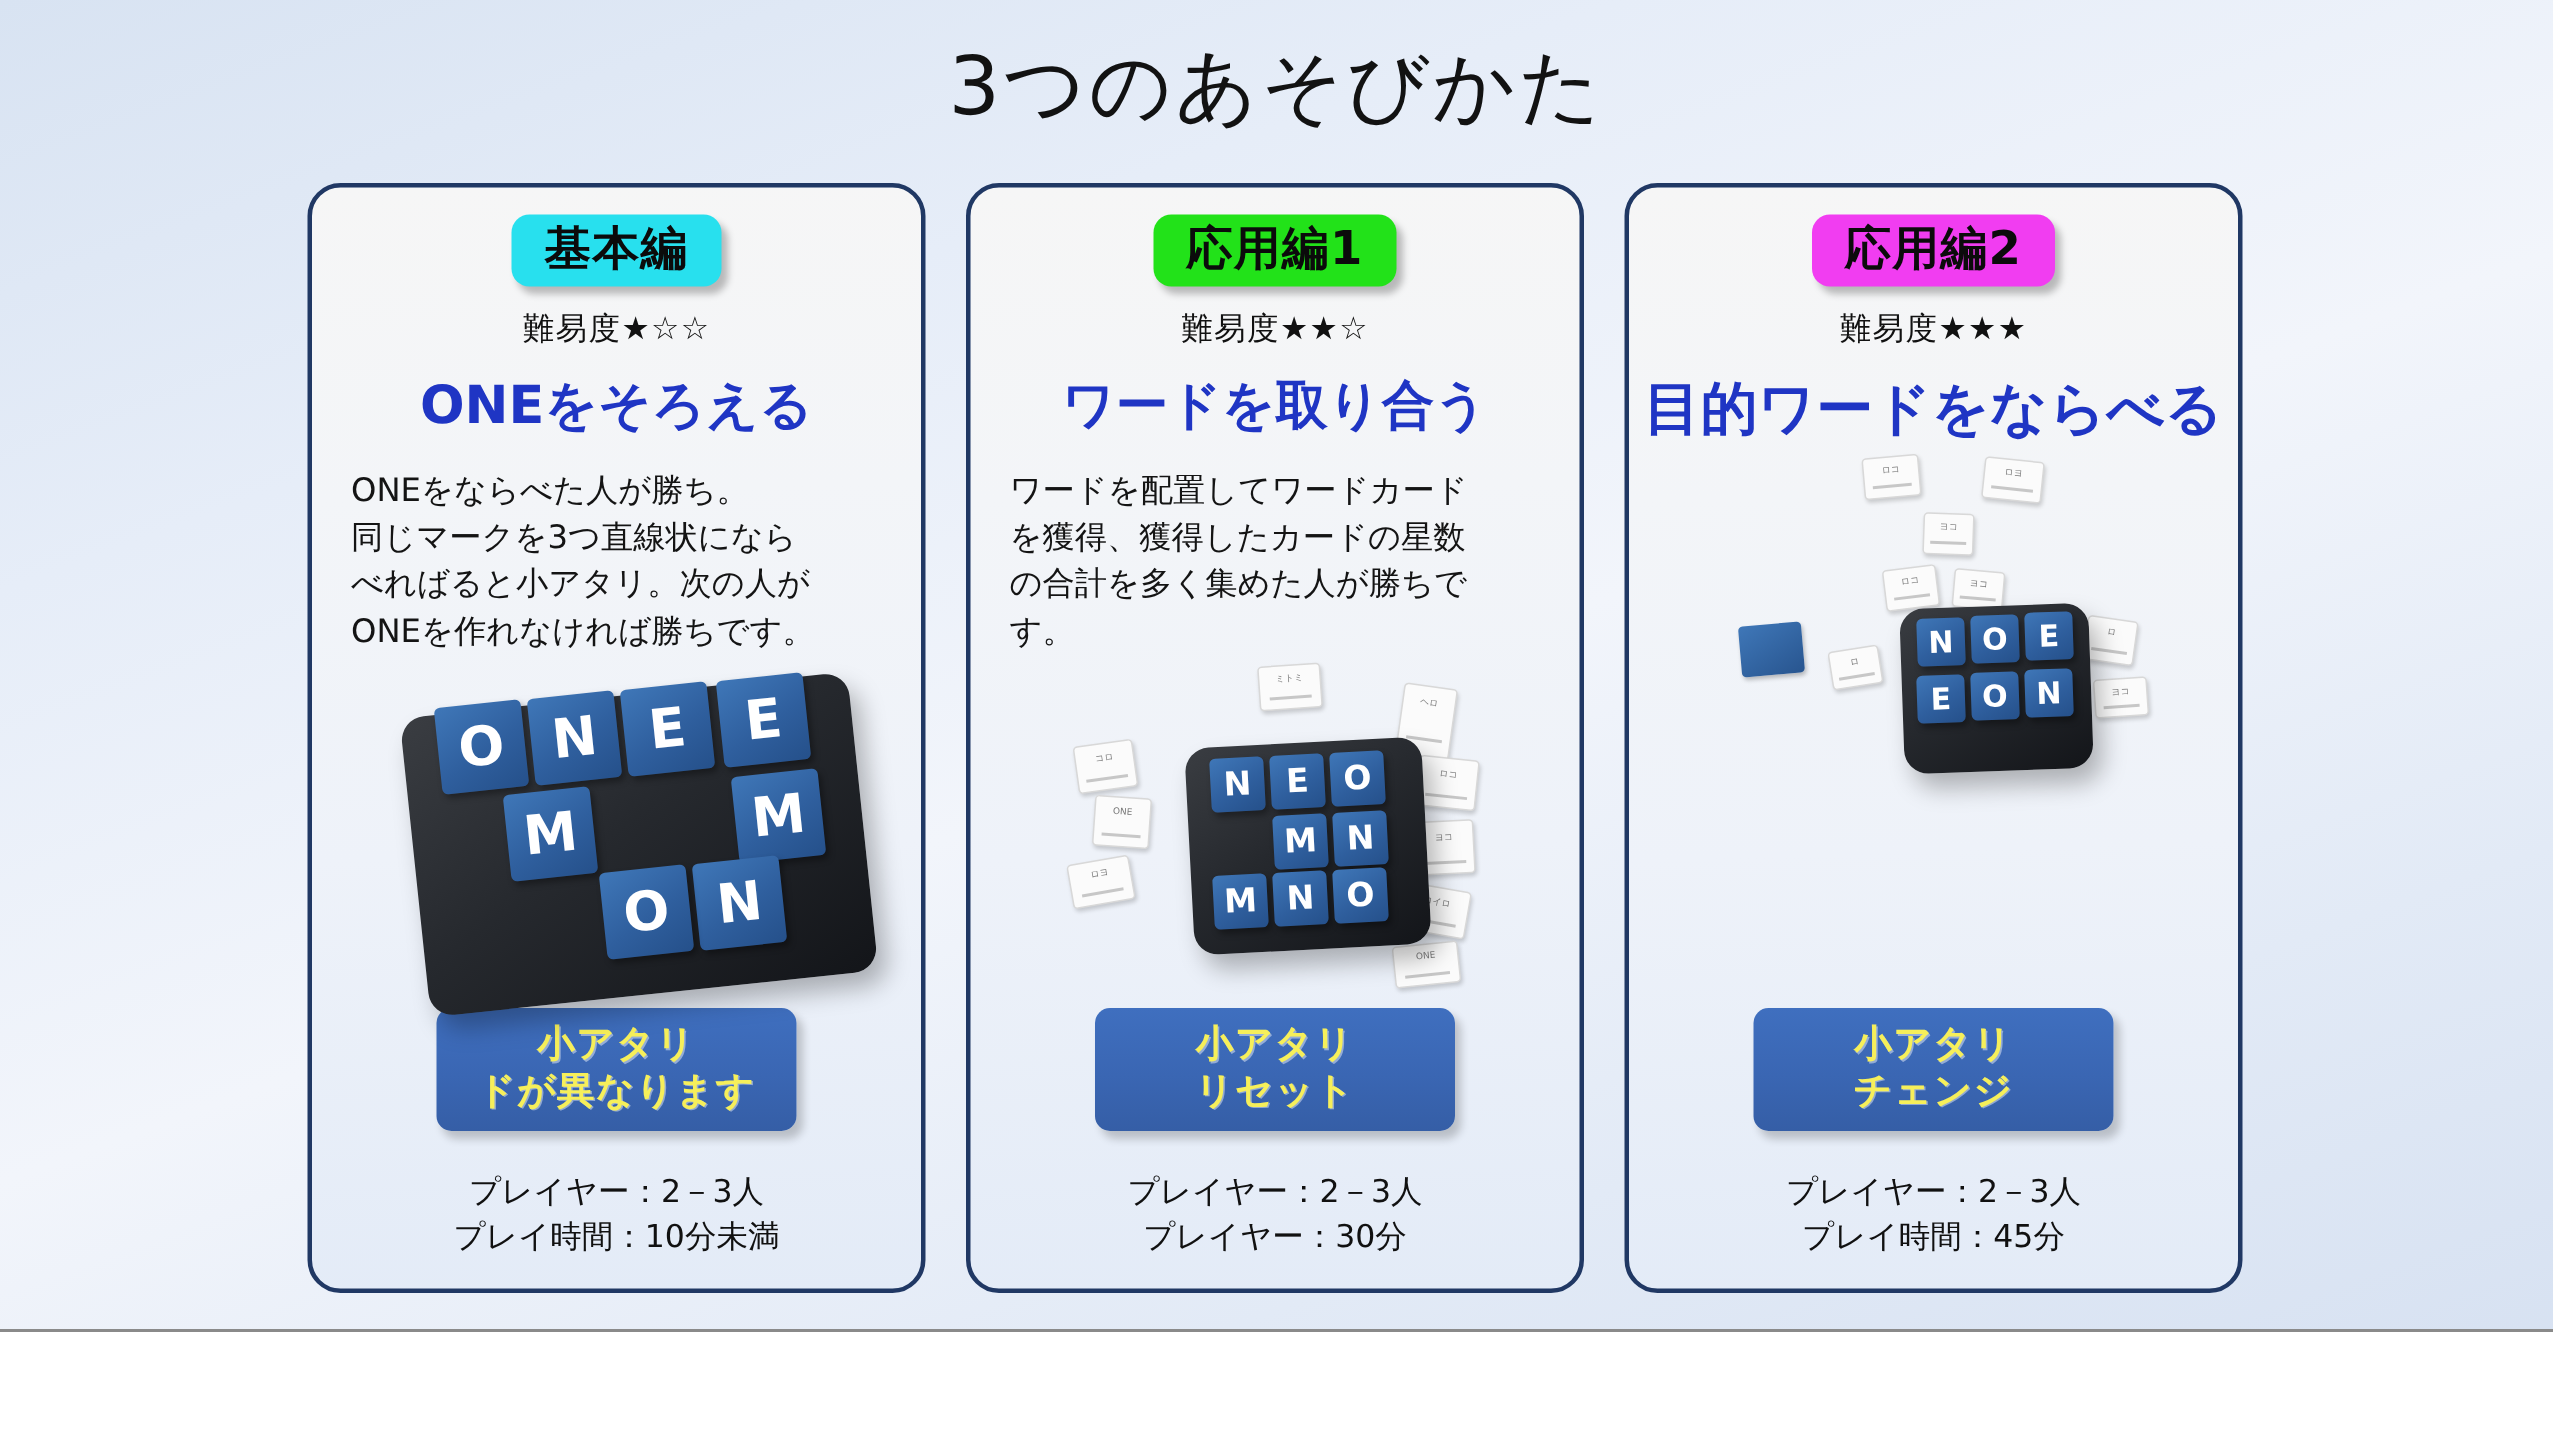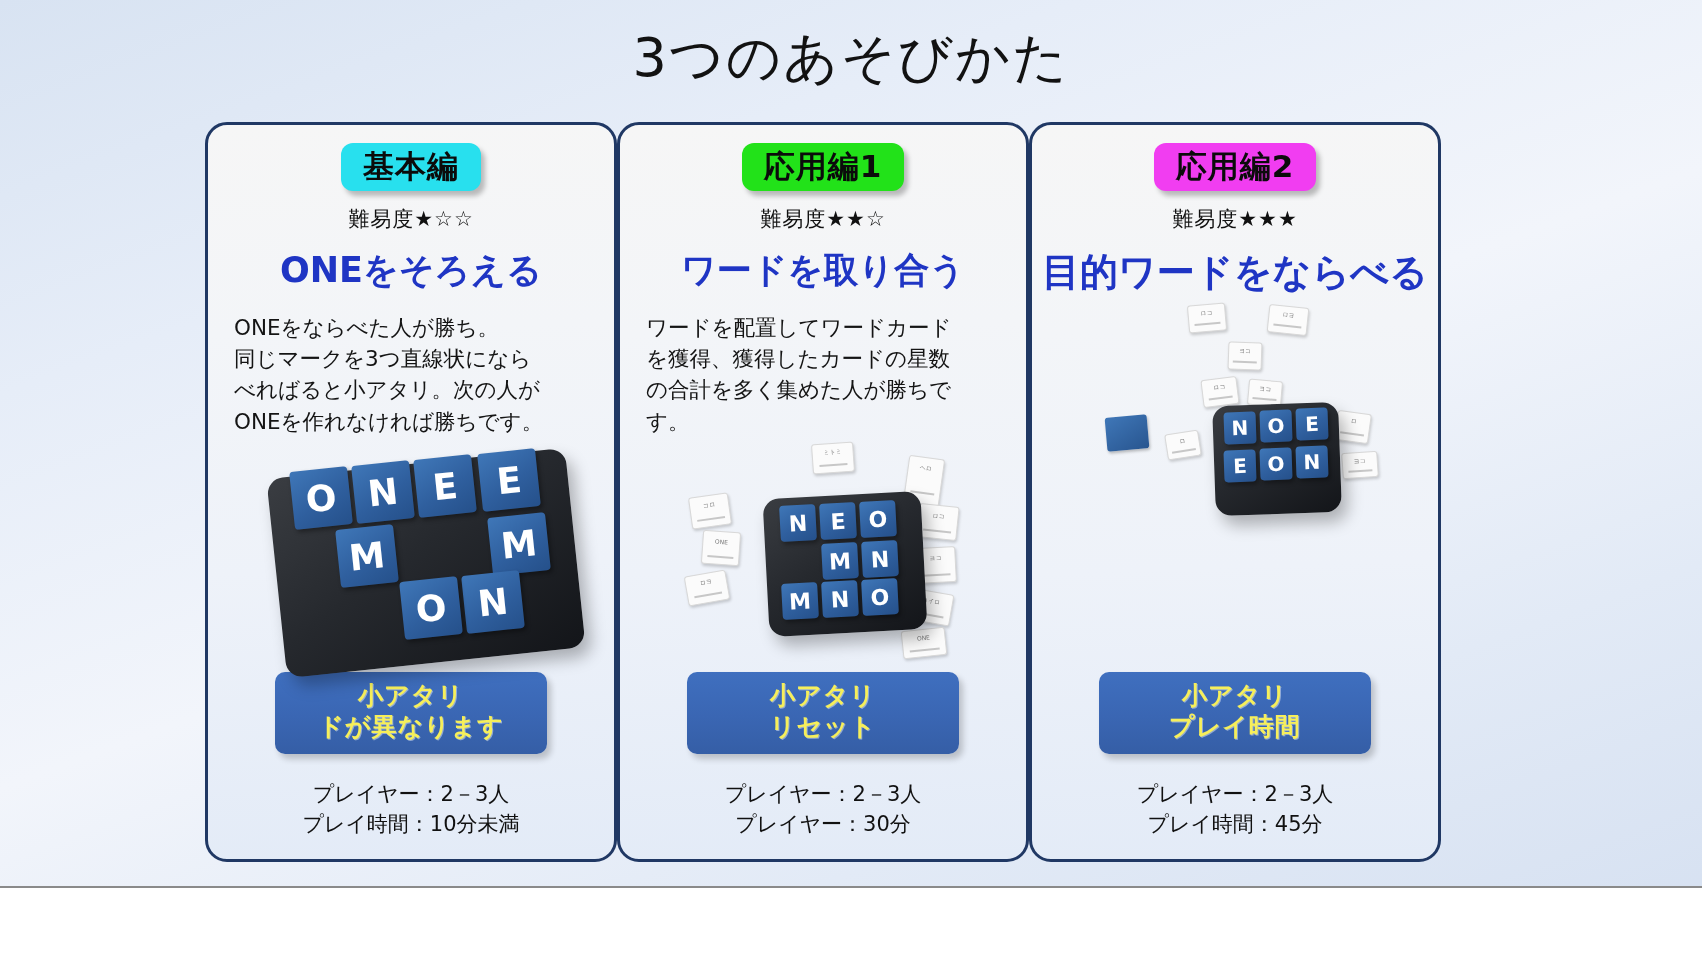--- a/index.html
+++ b/index.html
@@ -79,20 +79,21 @@
   }
 
   
   #cards {
     position: absolute;
     left: 205px;
     top: 122px;
     width: 1290px;
     height: 740px;
     display: flex;
+    justify-content: space-between;
   }
 
   .card {
     position: relative;
     width: 412px;
     height: 740px;
     border: 3px solid #203864;
     border-radius: 22px;
     background: linear-gradient(178deg, #f6f6f6 0%, #f3f5f8 28%, #eef2f9 60%, #e3ebf7 100%);
     padding: 18px 20px 0 20px;
@@ -195,21 +196,21 @@
   }
   .bluecard {
     position: absolute;
     background: linear-gradient(150deg, #3f77b8, #28558f);
     border-radius: 3px;
     box-shadow: 1px 2px 3px rgba(0,0,0,0.25);
   }
 
   
   .action-button {
-    width: 272px;
+    width: 240px;
     margin: 0 auto 0 auto;
     padding: 9px 0 12px 0;
     background: linear-gradient(180deg, #3f6fbf 0%, #3a66b3 55%, #355ea6 100%);
     border-radius: 10px;
     text-align: center;
     color: #f6ef5a;
     font-weight: bold;
     font-size: 25px;
     line-height: 1.22;
     letter-spacing: 1px;
@@ -393,21 +394,21 @@
         <div class="tile" style="left:172px; top:108px; width:32px; height:32px; font-size:20px; transform:rotate(-2deg);">N</div>
         <div class="tile" style="left:208px; top:106px; width:32px; height:32px; font-size:20px; transform:rotate(-2deg);">O</div>
         <div class="tile" style="left:244px; top:104px; width:32px; height:32px; font-size:20px; transform:rotate(-2deg);">E</div>
         <div class="tile" style="left:172px; top:146px; width:32px; height:32px; font-size:20px; transform:rotate(-2deg);">E</div>
         <div class="tile" style="left:208px; top:144px; width:32px; height:32px; font-size:20px; transform:rotate(-2deg);">O</div>
         <div class="tile" style="left:244px; top:142px; width:32px; height:32px; font-size:20px; transform:rotate(-2deg);">N</div>
       </div>
 
       <div class="action-button">
         <div>小アタリ</div>
-        <div>プレイ時間</div>
+        <div>チェンジ</div>
       </div>
 
       <div class="card-footer">
         <div>プレイヤー：2－3人</div>
         <div>プレイ時間：45分</div>
       </div>
     </section>
 
   </div>
 

